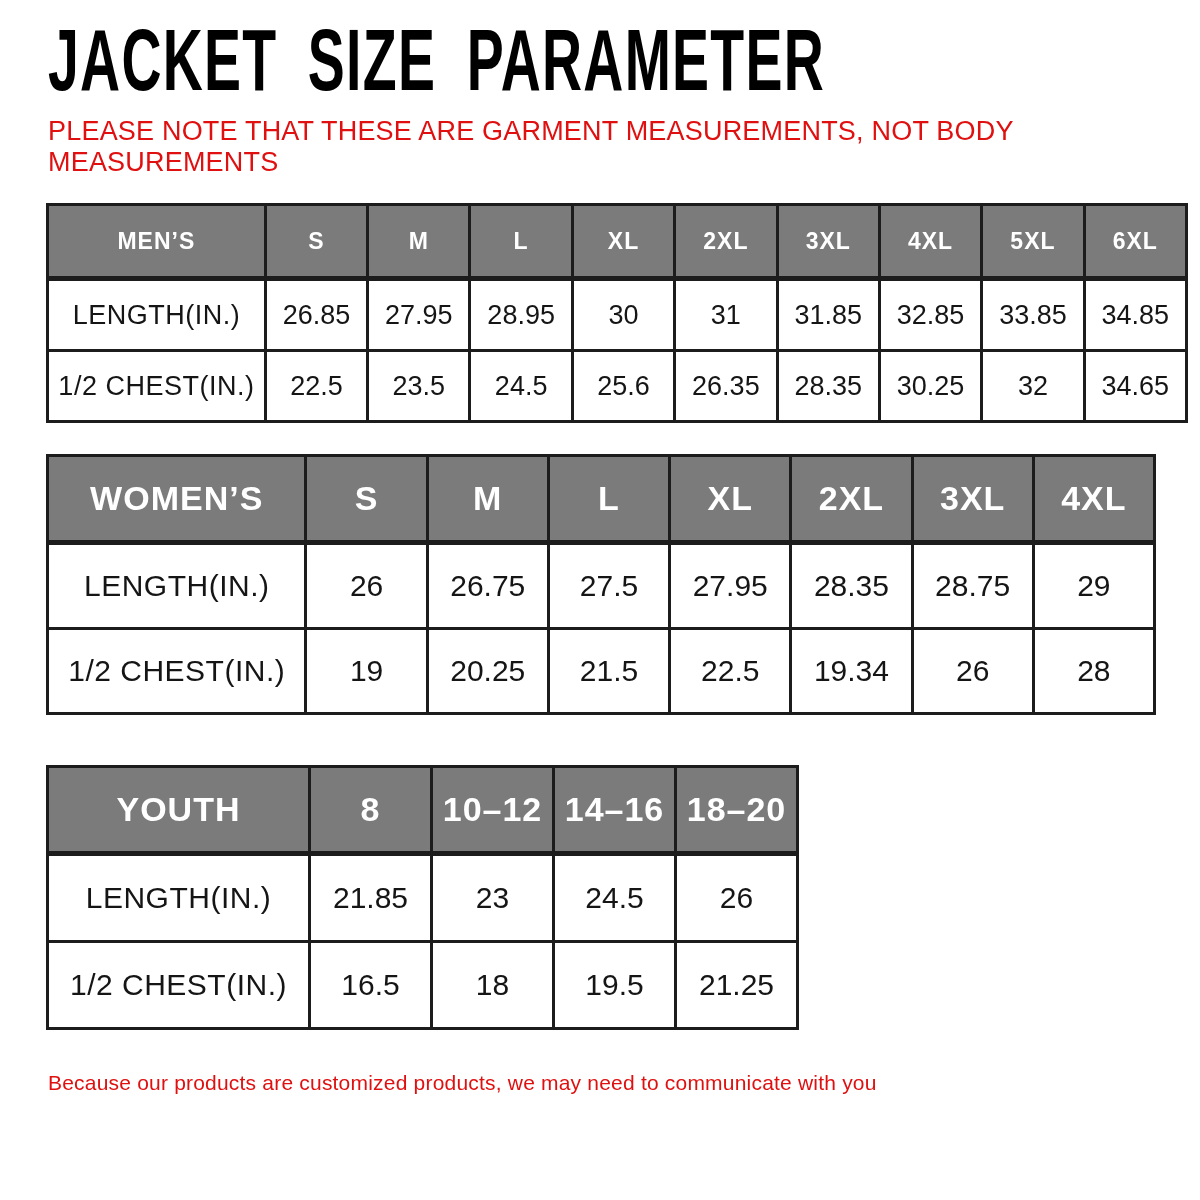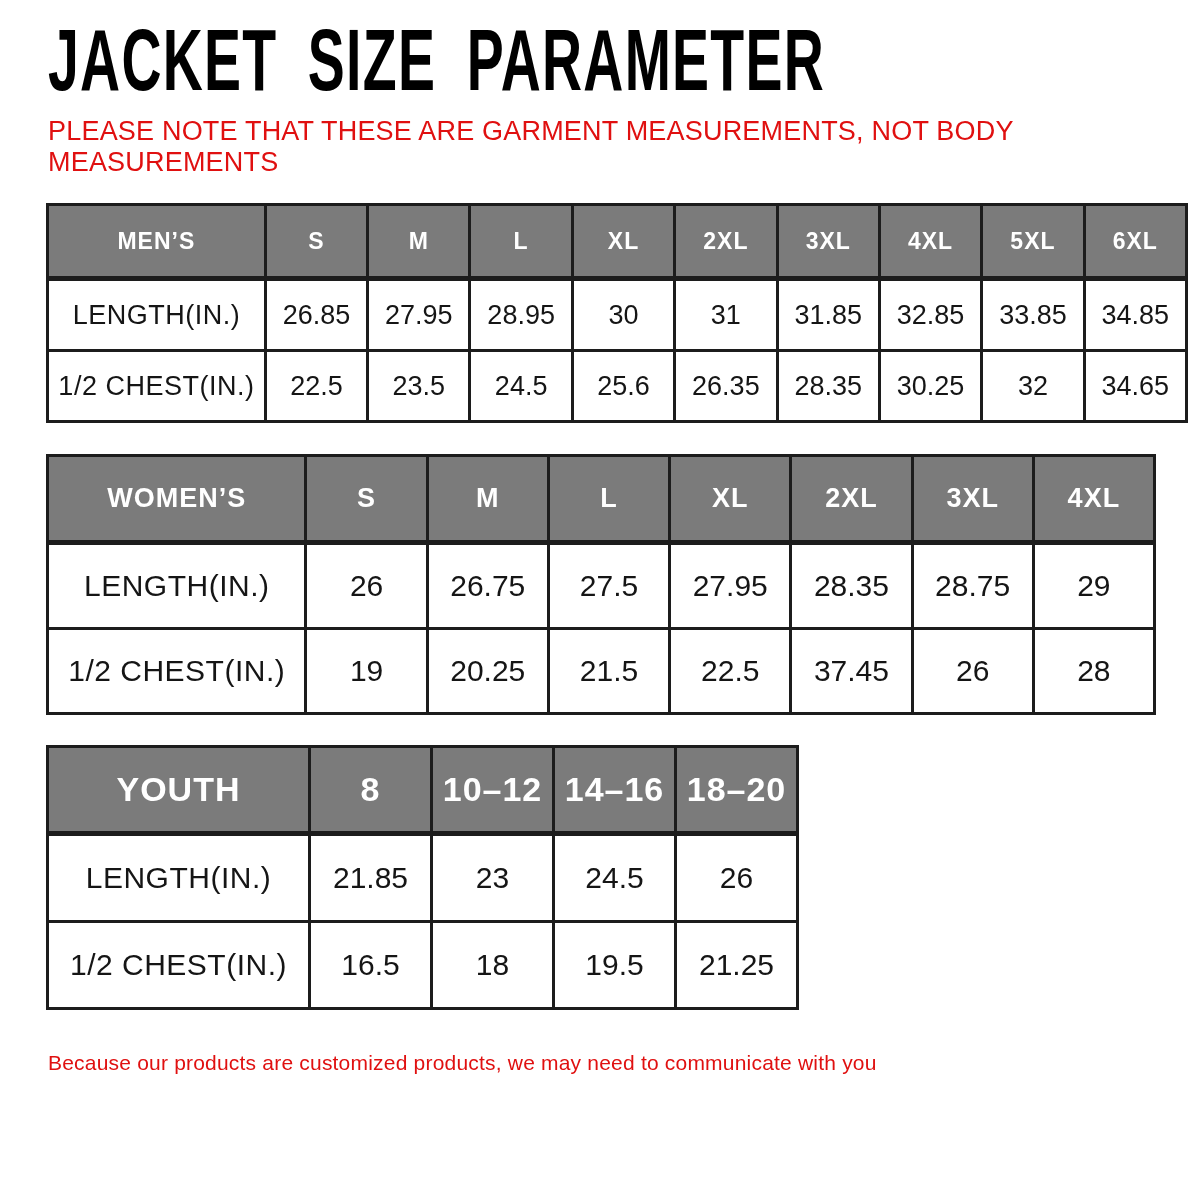--- a/index.html
+++ b/index.html
@@ -68,24 +68,24 @@
 
   table.mens  { width: 1142px; margin-top: 25px; }
   .mens col { width: 102px; }
   .mens col.label-col { width: 217px; }
   .mens th { height: 70px; font-size: 23px; }
   .mens td { height: 68px; font-size: 27px; }
 
   table.womens { width: 1110px; margin-top: 31px; }
   .womens col { width: 121px; }
   .womens col.label-col { width: 258px; }
-  .womens th { height: 83px; font-size: 27px; }
+  .womens th { height: 83px; font-size: 34px; }
   .womens td { height: 82px; font-size: 30px; }
 
-  table.youth { width: 750px; margin-top: 30px; }
+  table.youth { width: 750px; margin-top: 50px; }
   .youth col { width: 122px; }
   .youth col.label-col { width: 262px; }
   .youth th { height: 83px; font-size: 34px; }
   .youth td { height: 84px; font-size: 30px; }
 
   
   .footer-para {
     margin: 33px 0 0 30px;
     color: #e01010;
     font-size: 21px;
@@ -200,21 +200,21 @@
           <td>28.35</td>
           <td>28.75</td>
           <td>29</td>
         </tr>
         <tr>
           <td>1/2 CHEST(IN.)</td>
           <td>19</td>
           <td>20.25</td>
           <td>21.5</td>
           <td>22.5</td>
-          <td>37.45</td>
+          <td>19.34</td>
           <td>26</td>
           <td>28</td>
         </tr>
       </tbody>
     </table>
 
   <table class="size-table youth">
       <colgroup>
         <col class="label-col">
         <col>

